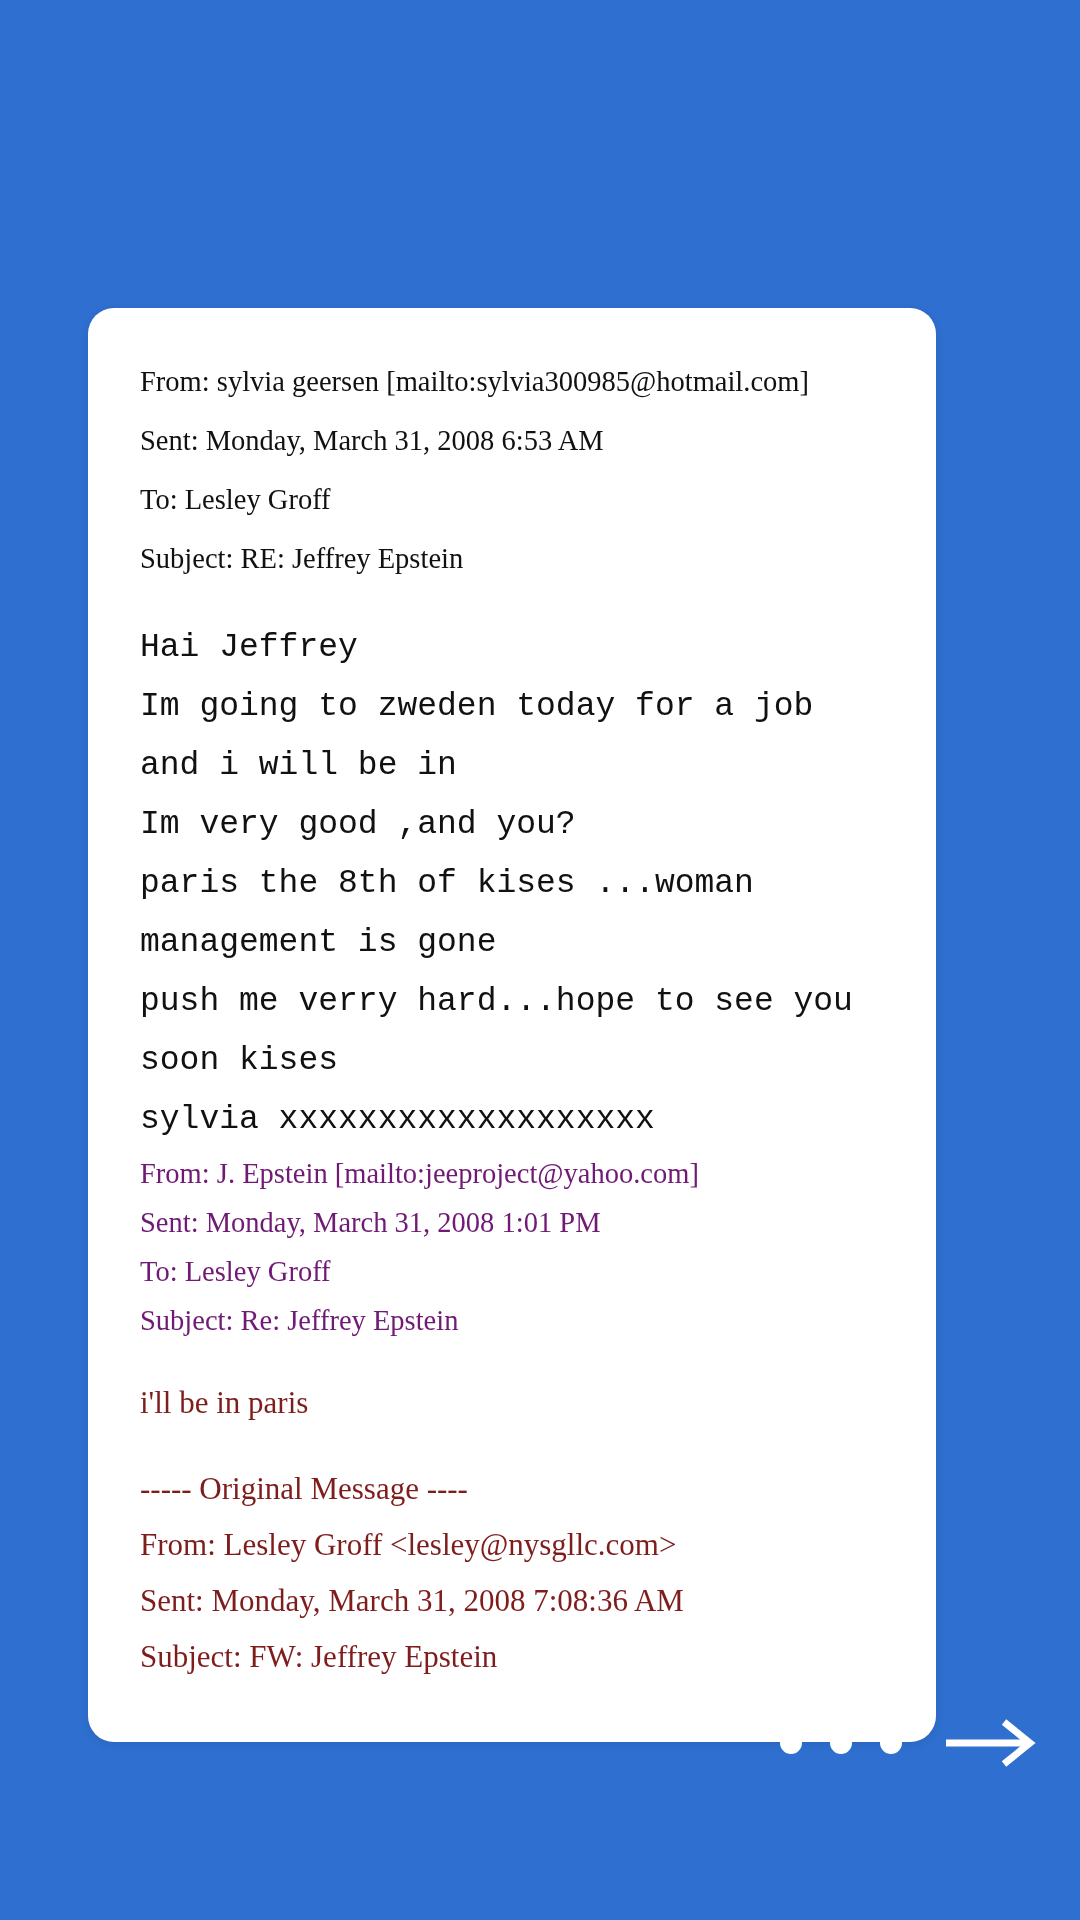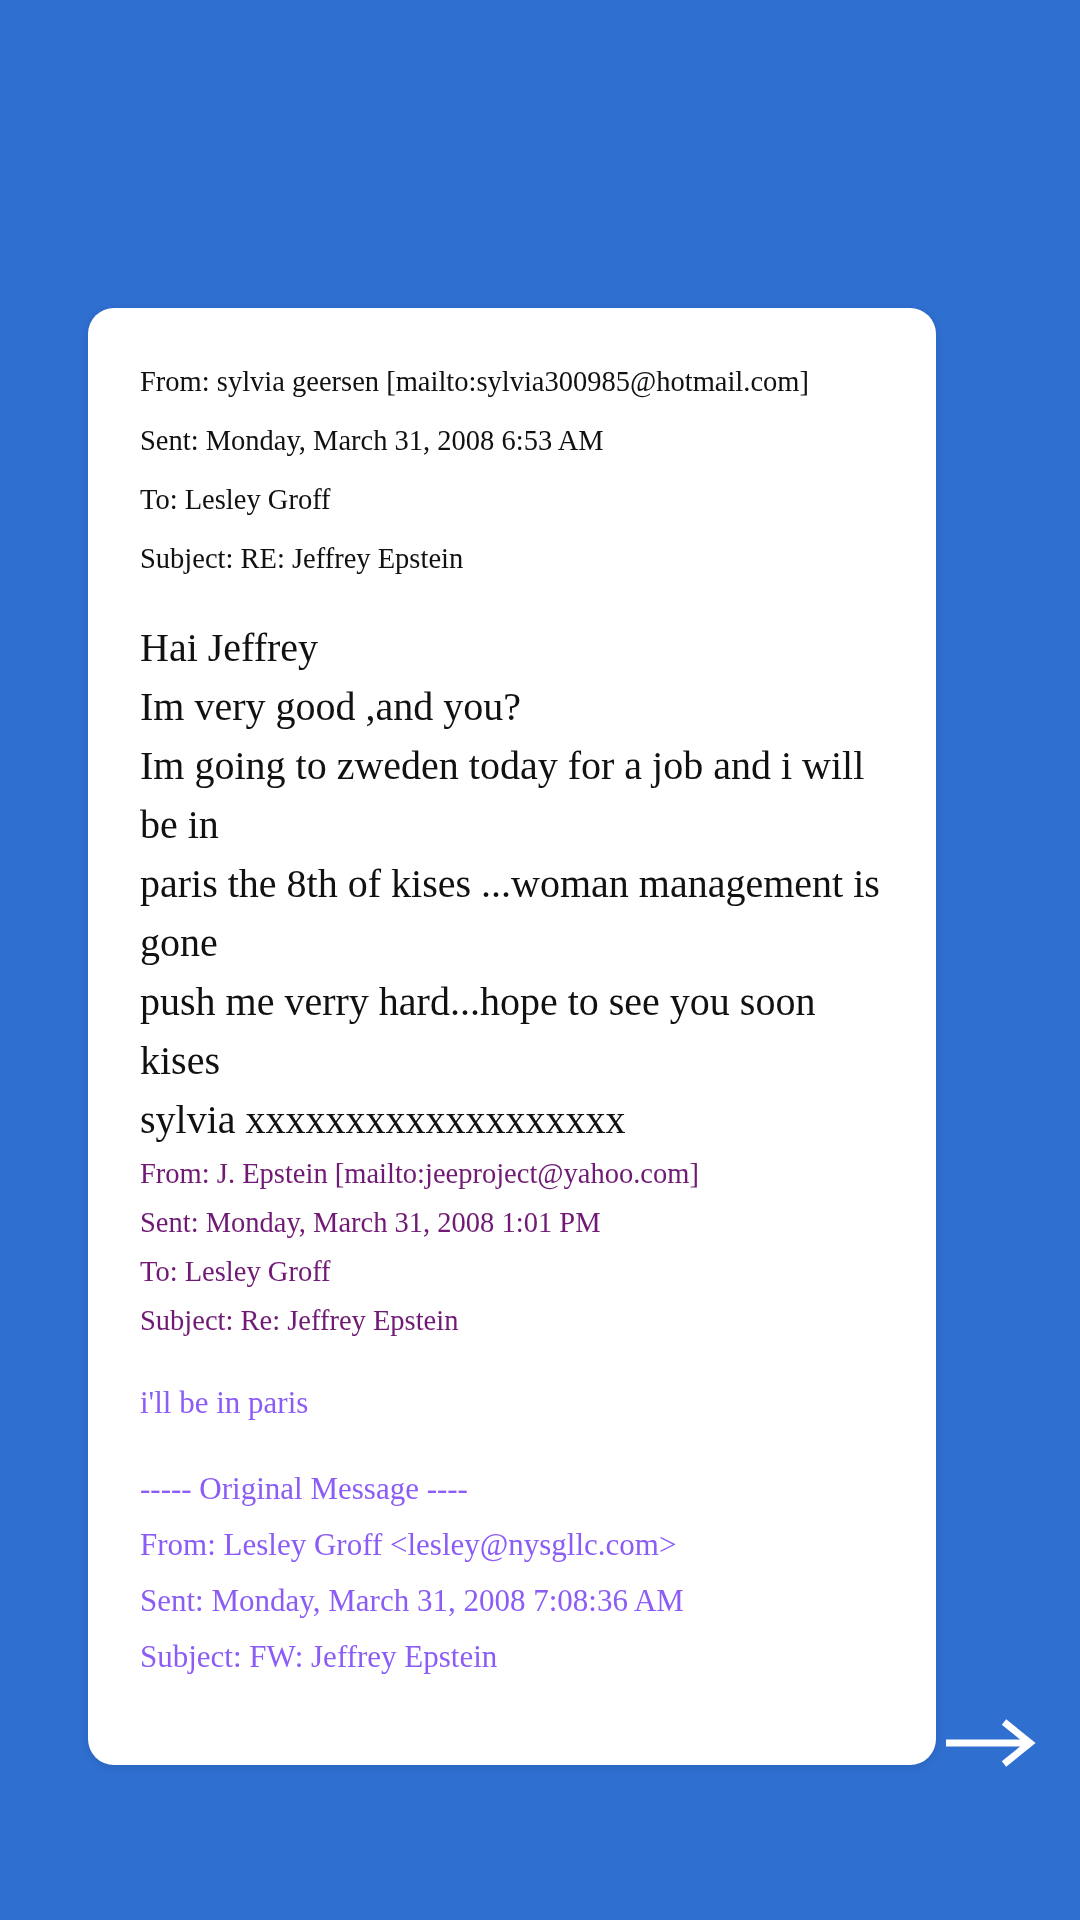--- a/index.html
+++ b/index.html
@@ -20,49 +20,49 @@
     background: #2f6fd0;
   }
   .card {
     position: absolute;
     left: 88px;
     top: 308px;
     width: 848px;
     background: #ffffff;
     border-radius: 26px;
     box-sizing: border-box;
-    padding: 44px 52px 80px 52px;
+    padding: 44px 52px 57px 52px;
     box-shadow: 0 2px 10px rgba(0,0,0,0.10);
   }
   .hdr-line {
     font-family: "Liberation Serif", serif;
     font-size: 28.5px;
     line-height: 59px;
     color: #111111;
     white-space: nowrap;
   }
   .gap-sm { height: 30px; }
   .body-line {
-    font-family: Liberation Serif, serif;
-    font-size: 40px;
+    font-family: Liberation Mono, monospace;
+    font-size: 33px;
     line-height: 59px;
     color: #111111;
   }
   .hdr-line2 {
     font-family: "Liberation Serif", serif;
     font-size: 28.5px;
     line-height: 49px;
     color: #701a75;
     white-space: nowrap;
   }
   .orig-line {
     font-family: "Liberation Serif", serif;
     font-size: 31px;
     line-height: 56px;
-    color: #8b5cf6;
+    color: #7f1d1d;
     white-space: nowrap;
   }
   .footer {
     position: absolute;
     right: 44px;
     bottom: 150px;
     display: flex;
     align-items: center;
     gap: 28px;
   }
@@ -90,22 +90,22 @@
       <div class="hdr-line">From: sylvia geersen [mailto:sylvia300985@hotmail.com]</div>
       <div class="hdr-line">Sent: Monday, March 31, 2008 6:53 AM</div>
       <div class="hdr-line">To: Lesley Groff</div>
       <div class="hdr-line">Subject: RE: Jeffrey Epstein</div>
     </div>
 
     <div class="gap-sm"></div>
 
     <div>
       <div class="body-line">Hai Jeffrey</div>
+      <div class="body-line">Im going to zweden today for a job and i will be in</div>
       <div class="body-line">Im very good ,and you?</div>
-      <div class="body-line">Im going to zweden today for a job and i will be in</div>
       <div class="body-line">paris the 8th of kises ...woman management is gone</div>
       <div class="body-line">push me verry hard...hope to see you soon kises</div>
       <div class="body-line">sylvia xxxxxxxxxxxxxxxxxxx</div>
     </div>
 
     <div>
       <div class="hdr-line2">From: J. Epstein [mailto:jeeproject@yahoo.com]</div>
       <div class="hdr-line2">Sent: Monday, March 31, 2008 1:01 PM</div>
       <div class="hdr-line2">To: Lesley Groff</div>
       <div class="hdr-line2">Subject: Re: Jeffrey Epstein</div>

